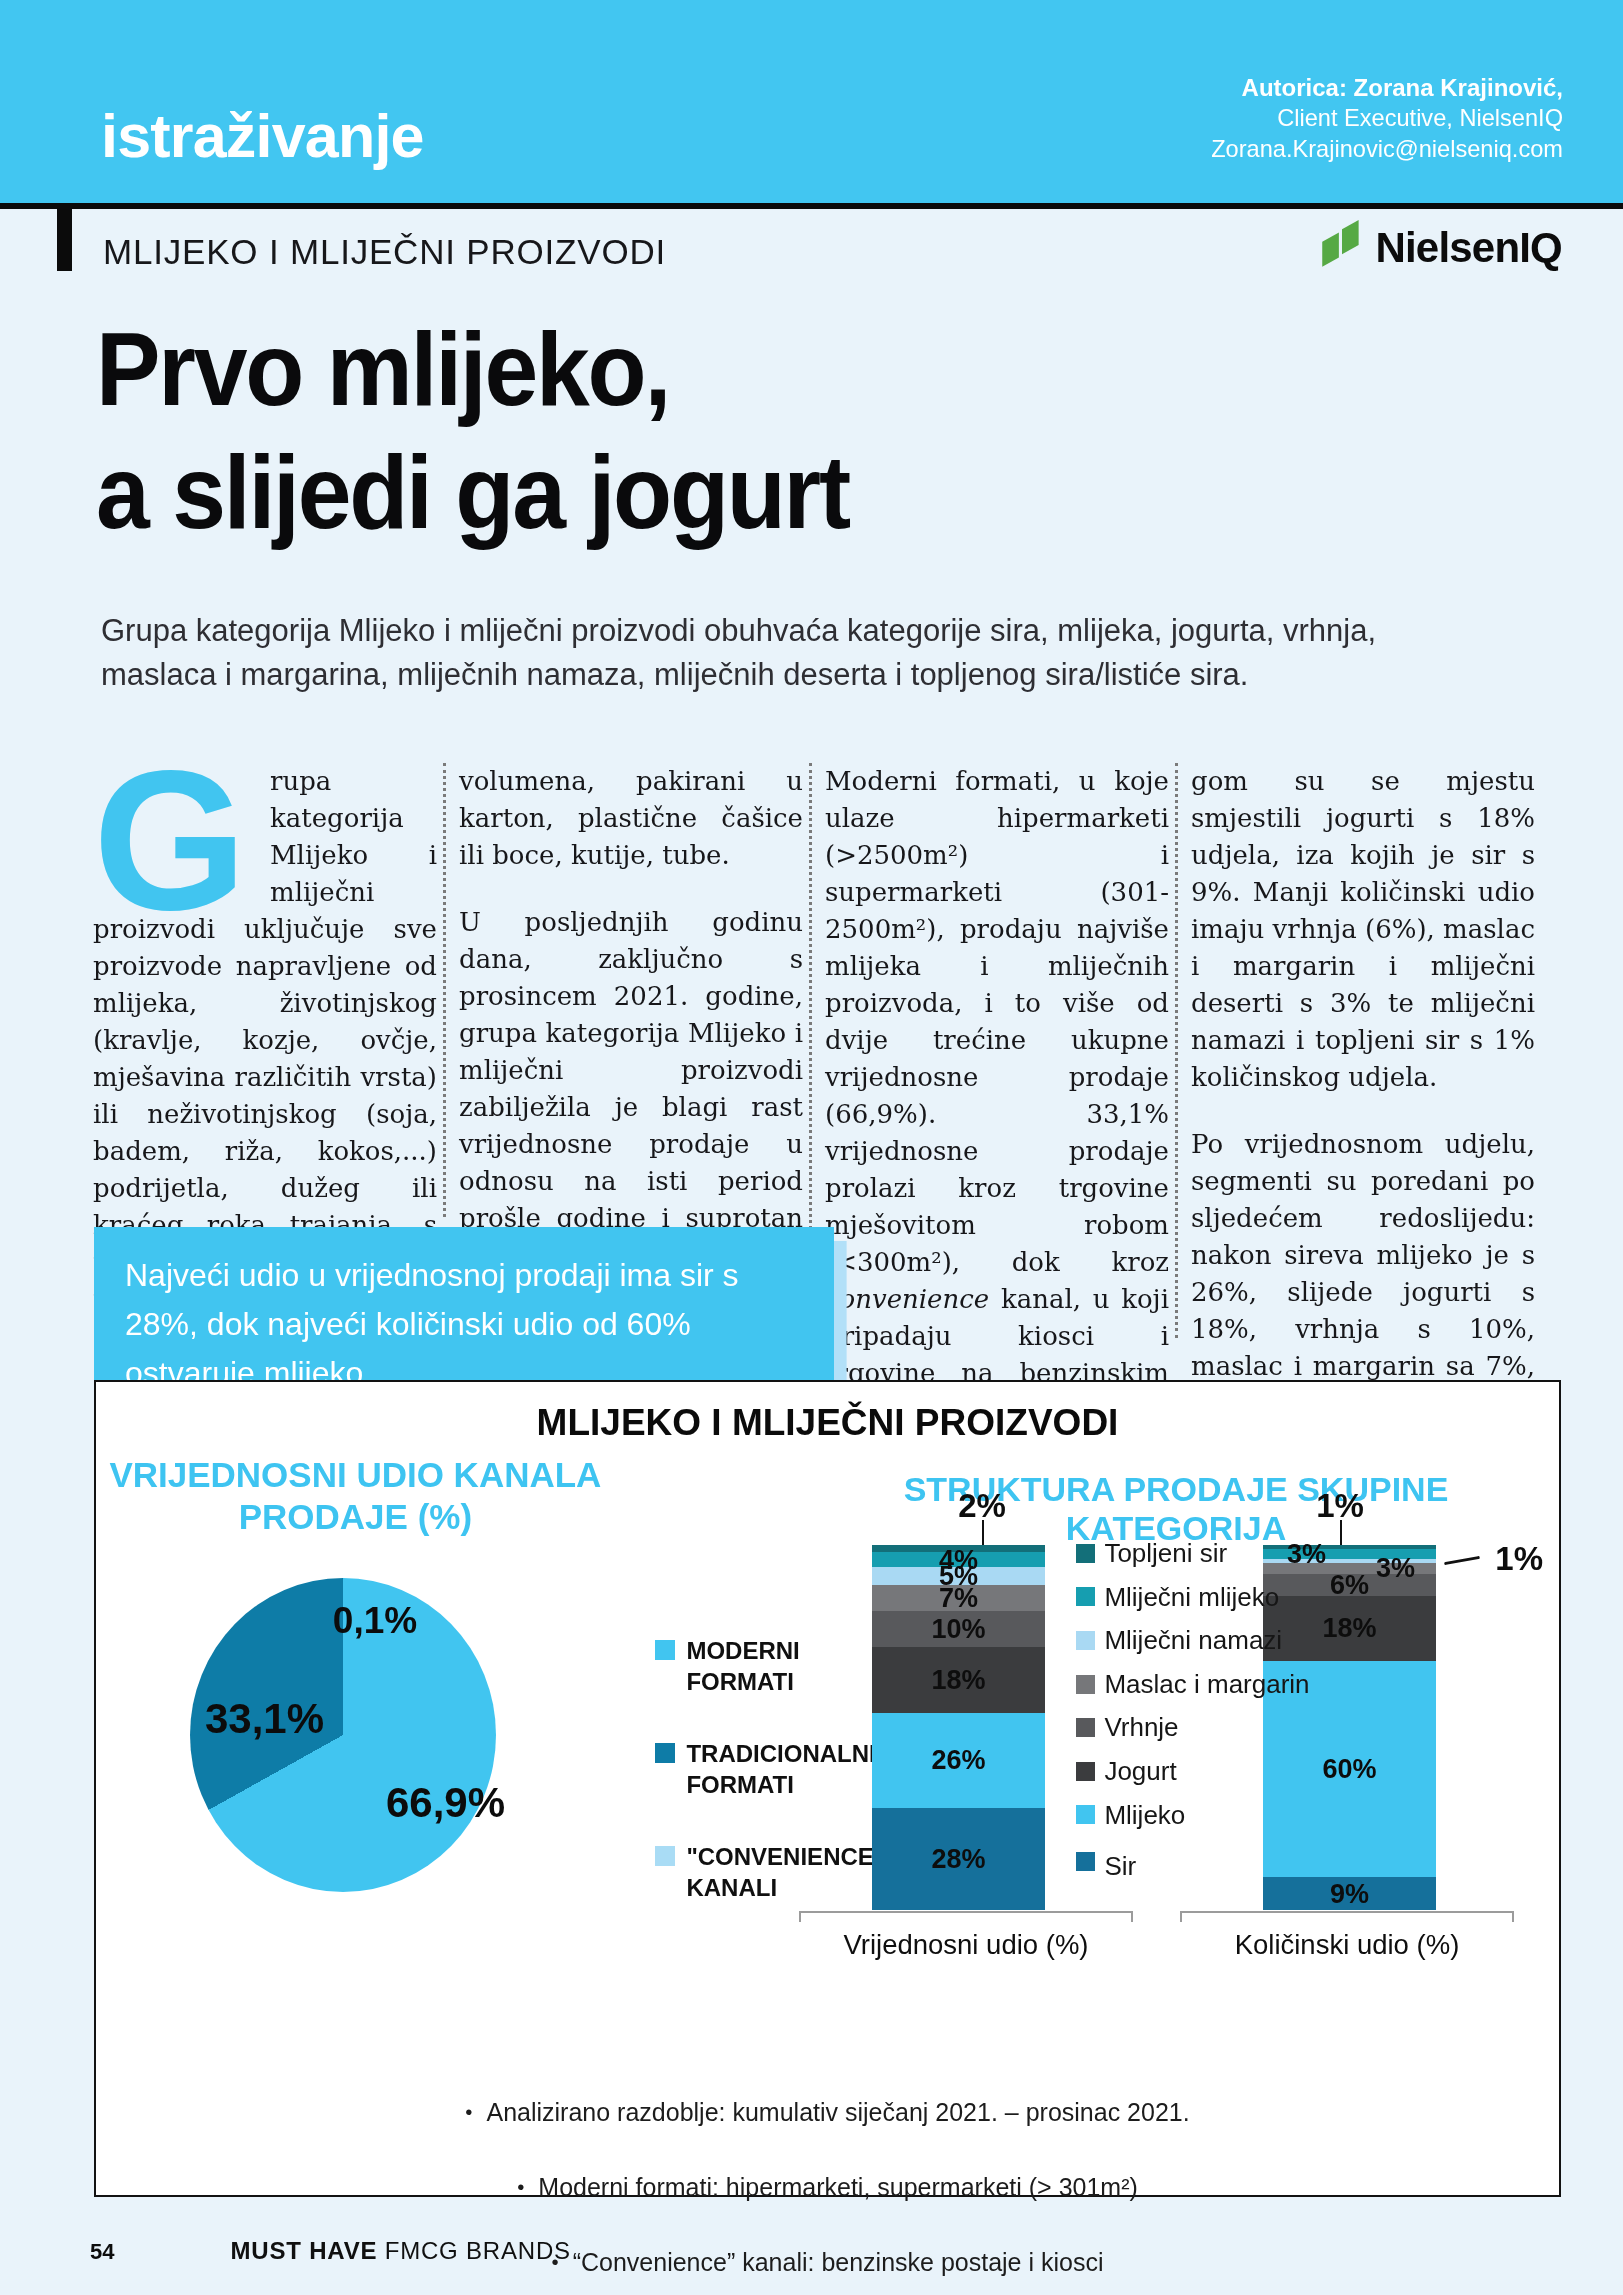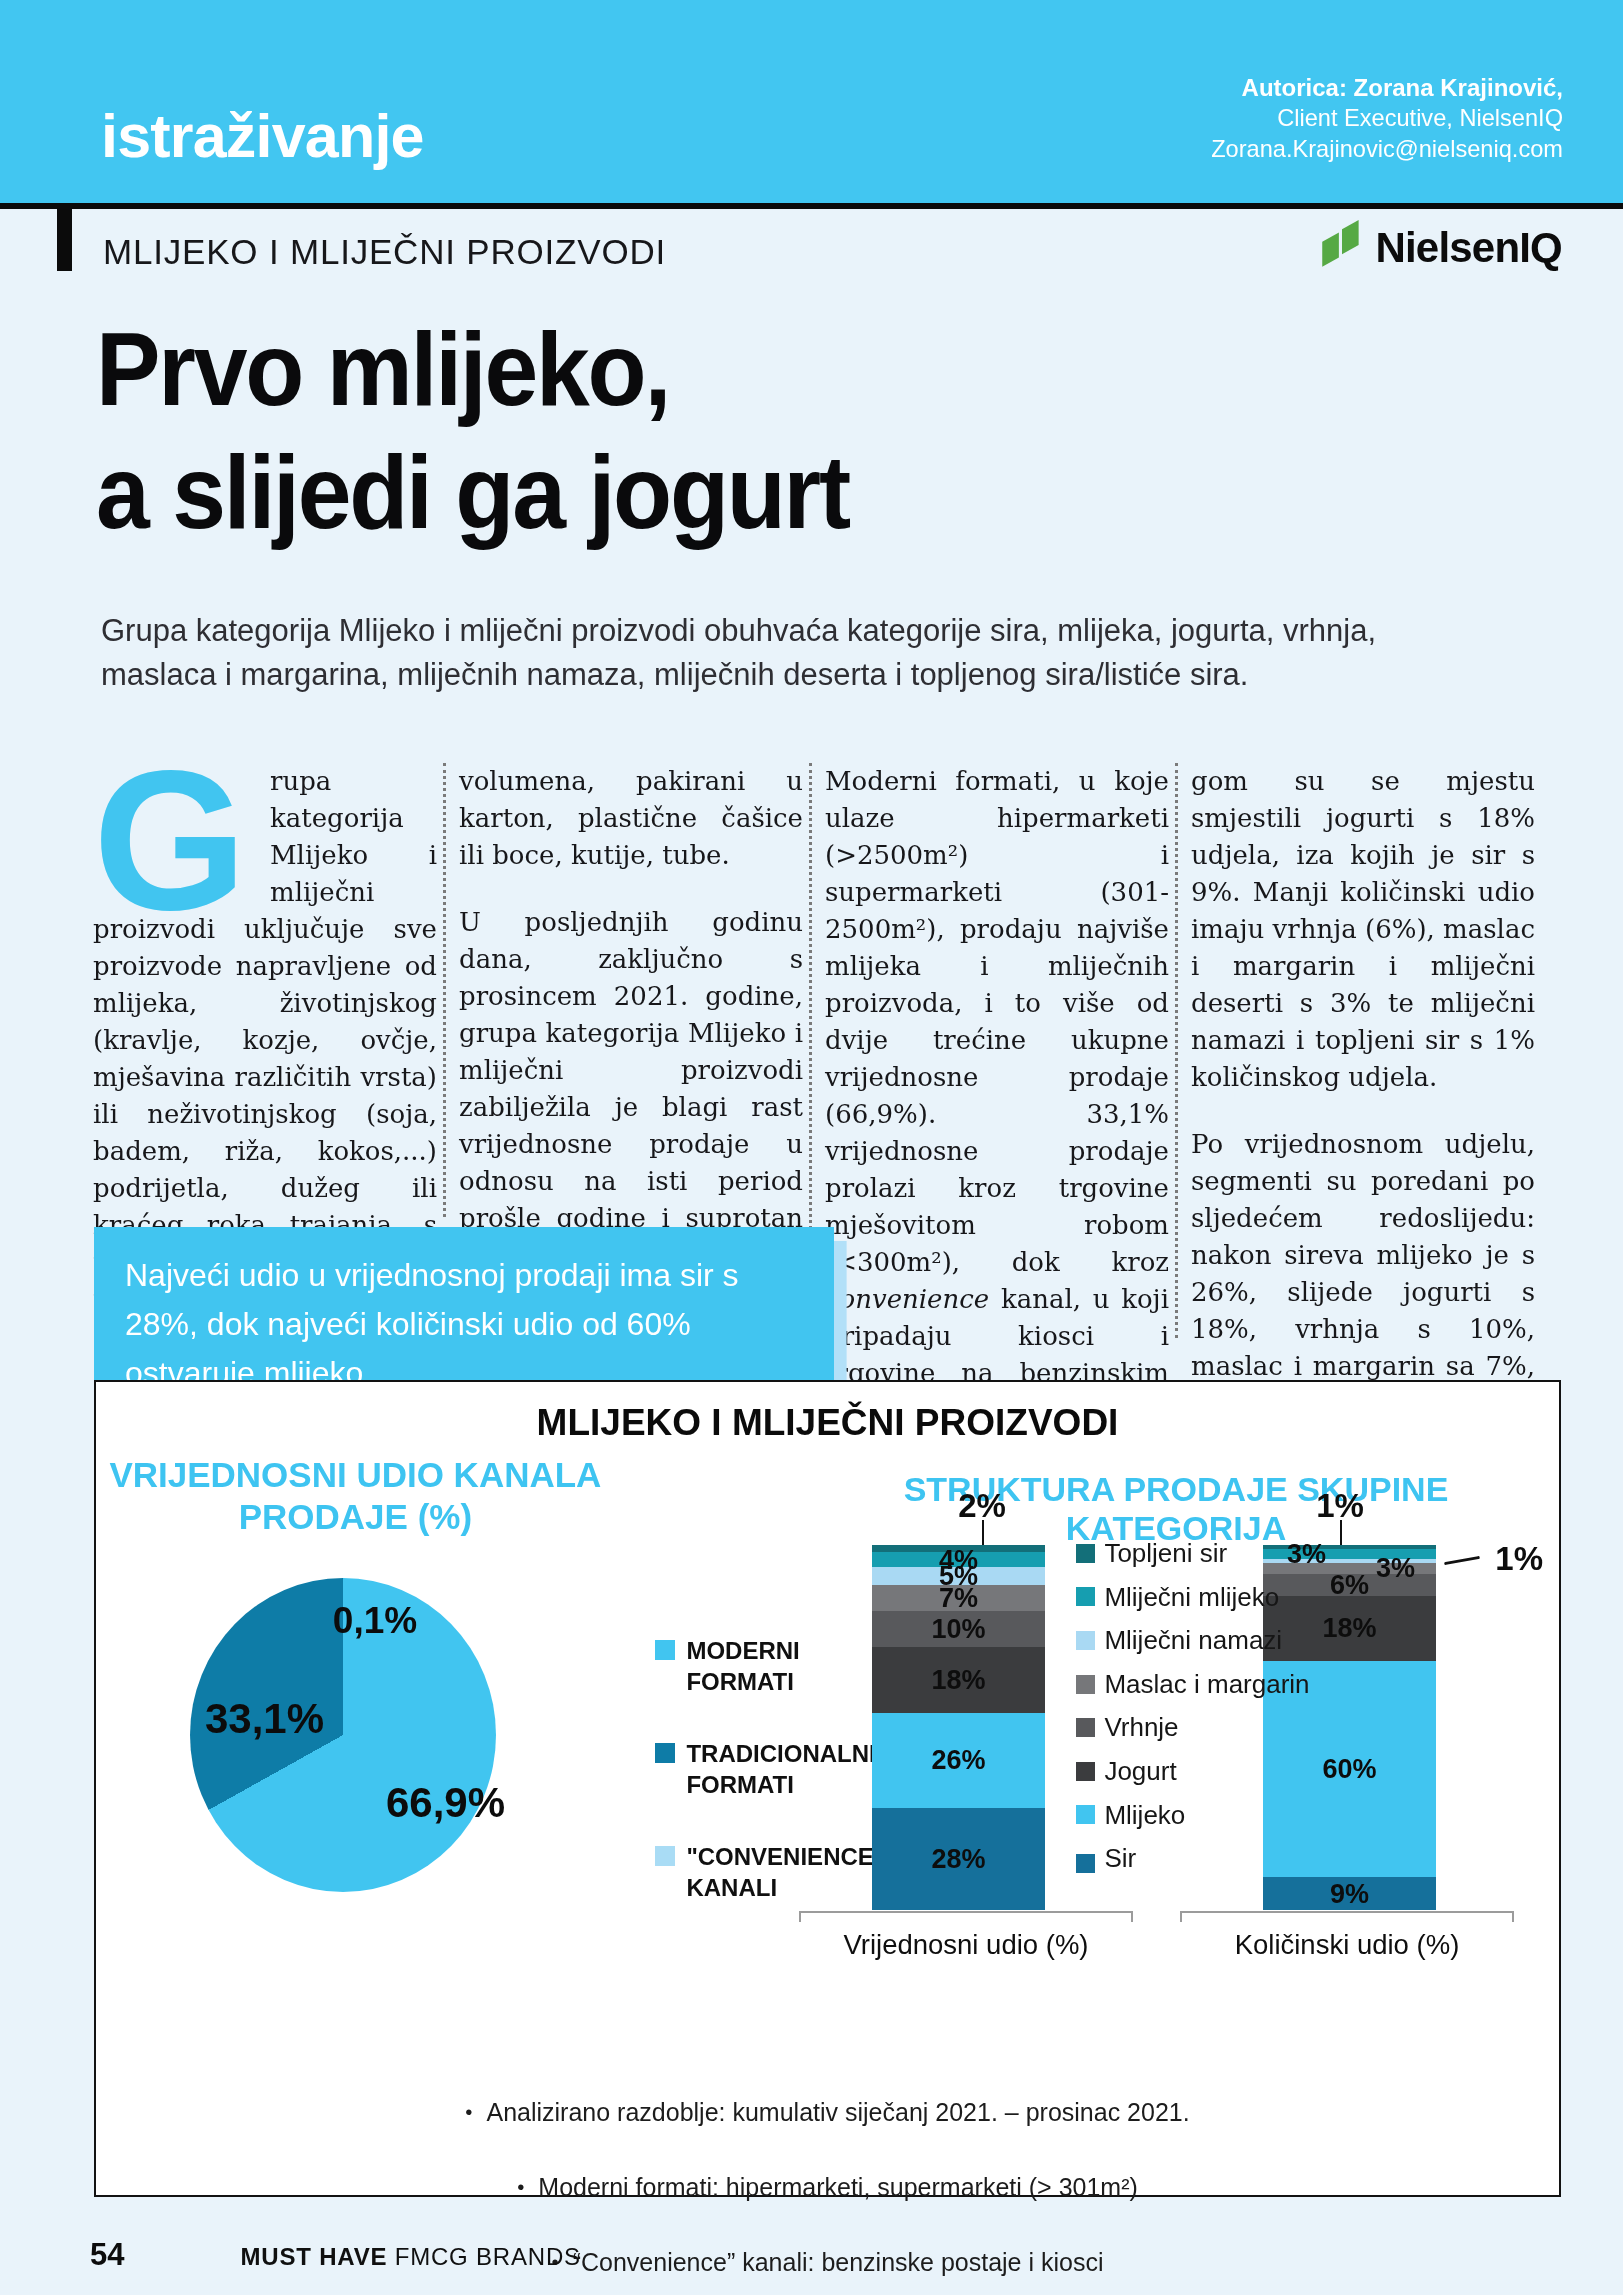--- a/index.html
+++ b/index.html
@@ -68,21 +68,21 @@
   .tick { position:absolute; top:0; width:2.4px; height:9.4px; background:#9b9b9b; }
   .tick.l { left:0; } .tick.r { right:0; }
   .cat-label { position:absolute; top:547px; width:334px; text-align:center; font-size:27.5px; color:#0e0e0e; }
   .cl-left { left:703px; } .cl-right { left:1084px; }
   
   .foot-notes { position:absolute; left:0; top:680px; width:100%; text-align:center; font-size:25px; color:#1c1c1c; }
   .foot-notes div { line-height:45px;margin-top:28px; }
   .foot-notes div::before { content:"•"; margin-right:14px; font-size:20.4px; position:relative; top:-2.4px; }
   
   .pagefoot { position:absolute; left:90px; top:2237px; display:flex; align-items:baseline; gap:116px; }
-  .pageno { font-size:31px; font-weight:800; color:#0c0c0c; }
+  .pageno { font-size:22px; font-weight:800; color:#0c0c0c; }
   .mag { font-size:24px; color:#101010; letter-spacing:0.8px; }
   .mag .b { font-weight:700; }
 </style>
 </head>
 <body>
 
 <div id="page">
 
   <div class="band"></div>
   <div class="section-word">istraživanje</div>
@@ -237,21 +237,21 @@
           <span style="font-size: 26px; color: rgb(22, 22, 22); line-height: 1.1;">Vrhnje</span>
         </div>
         <div style="display: flex; align-items: center; gap: 9.4px; text-align: center;">
           <span style="width: 19px; height: 19px; flex: 0 0 auto; background: rgb(59, 60, 62);"></span>
           <span style="font-size: 26px; color: rgb(22, 22, 22); line-height: 1.1;">Jogurt</span>
         </div>
         <div style="display: flex; align-items: center; gap: 9.4px;">
           <span style="width: 19px; height: 19px; flex: 0 0 auto; background: rgb(65, 197, 240);"></span>
           <span style="font-size: 26px; color: rgb(22, 22, 22); line-height: 1.1;">Mlijeko</span>
         </div>
-        <div style="display: flex; align-items: flex-end; gap: 9.4px;">
+        <div style="display: flex; align-items: flex-start; gap: 9.4px; margin-top: 8px;">
           <span style="width: 19px; height: 19px; flex: 0 0 auto; background: rgb(21, 112, 155);"></span>
           <span style="font-size: 26px; color: rgb(22, 22, 22); line-height: 1.1;">Sir</span>
         </div>
       </div>
 
     <div class="axis ax-left">
       <div class="tick l"></div>
       <div class="tick r"></div>
     </div>
     <div class="axis ax-right">

